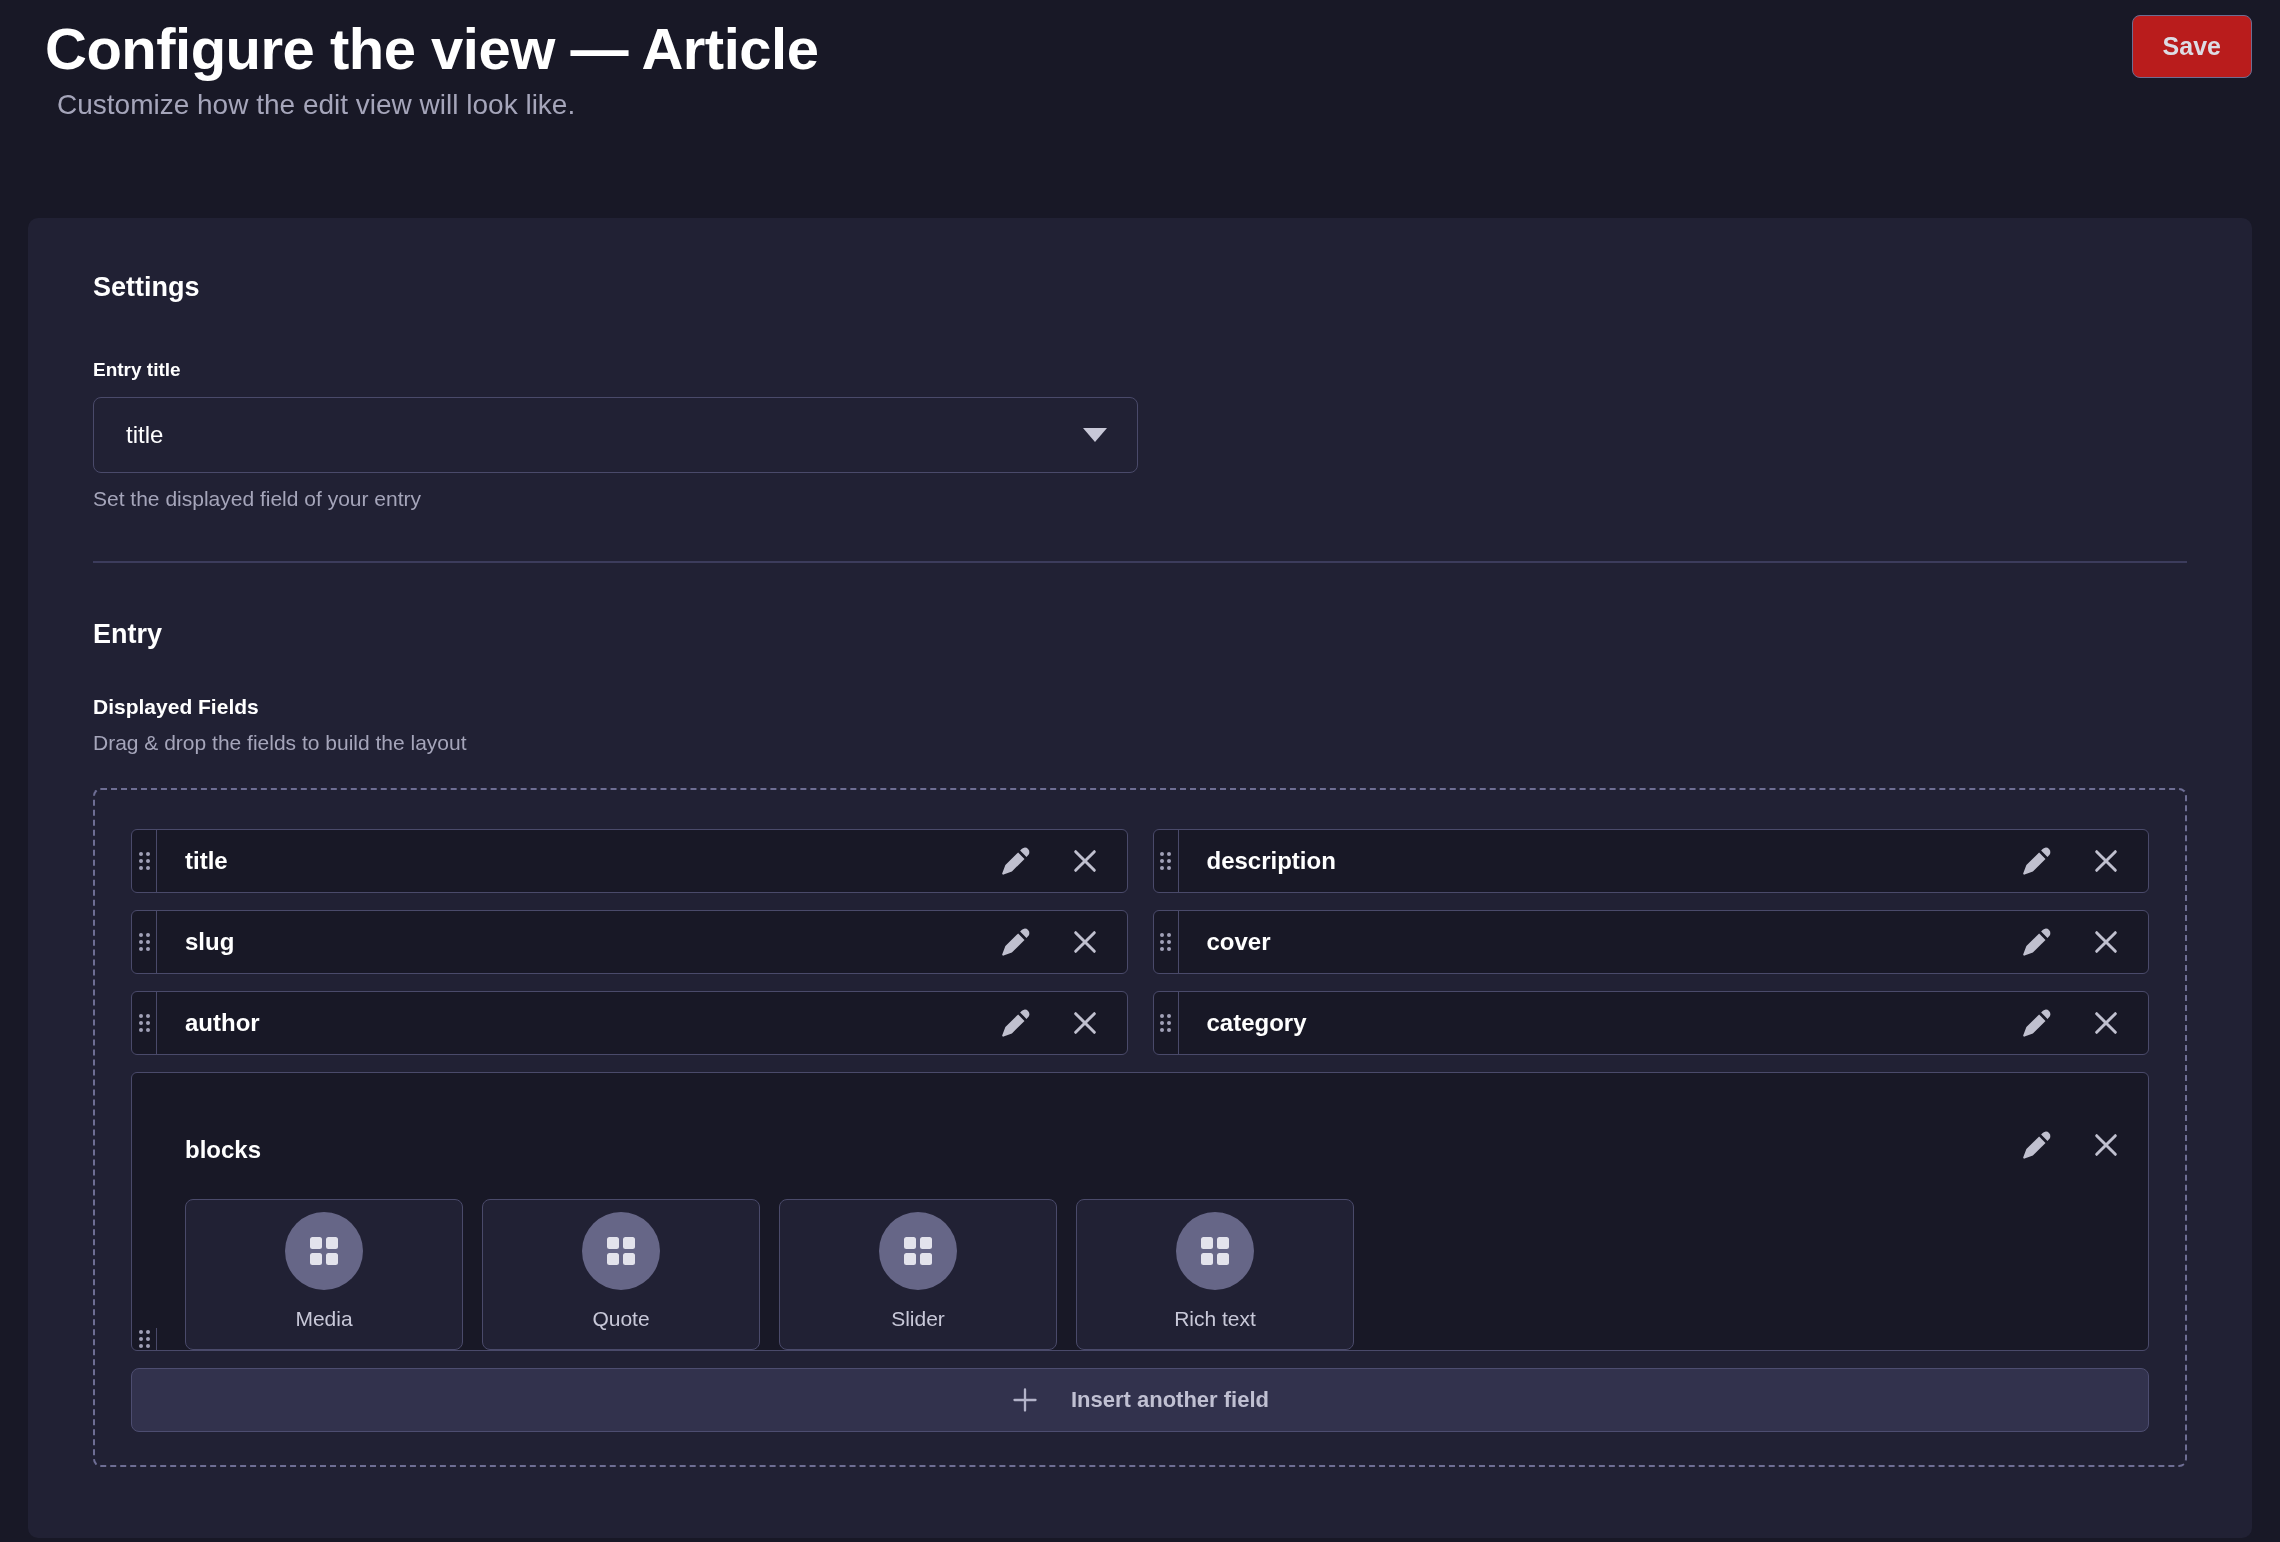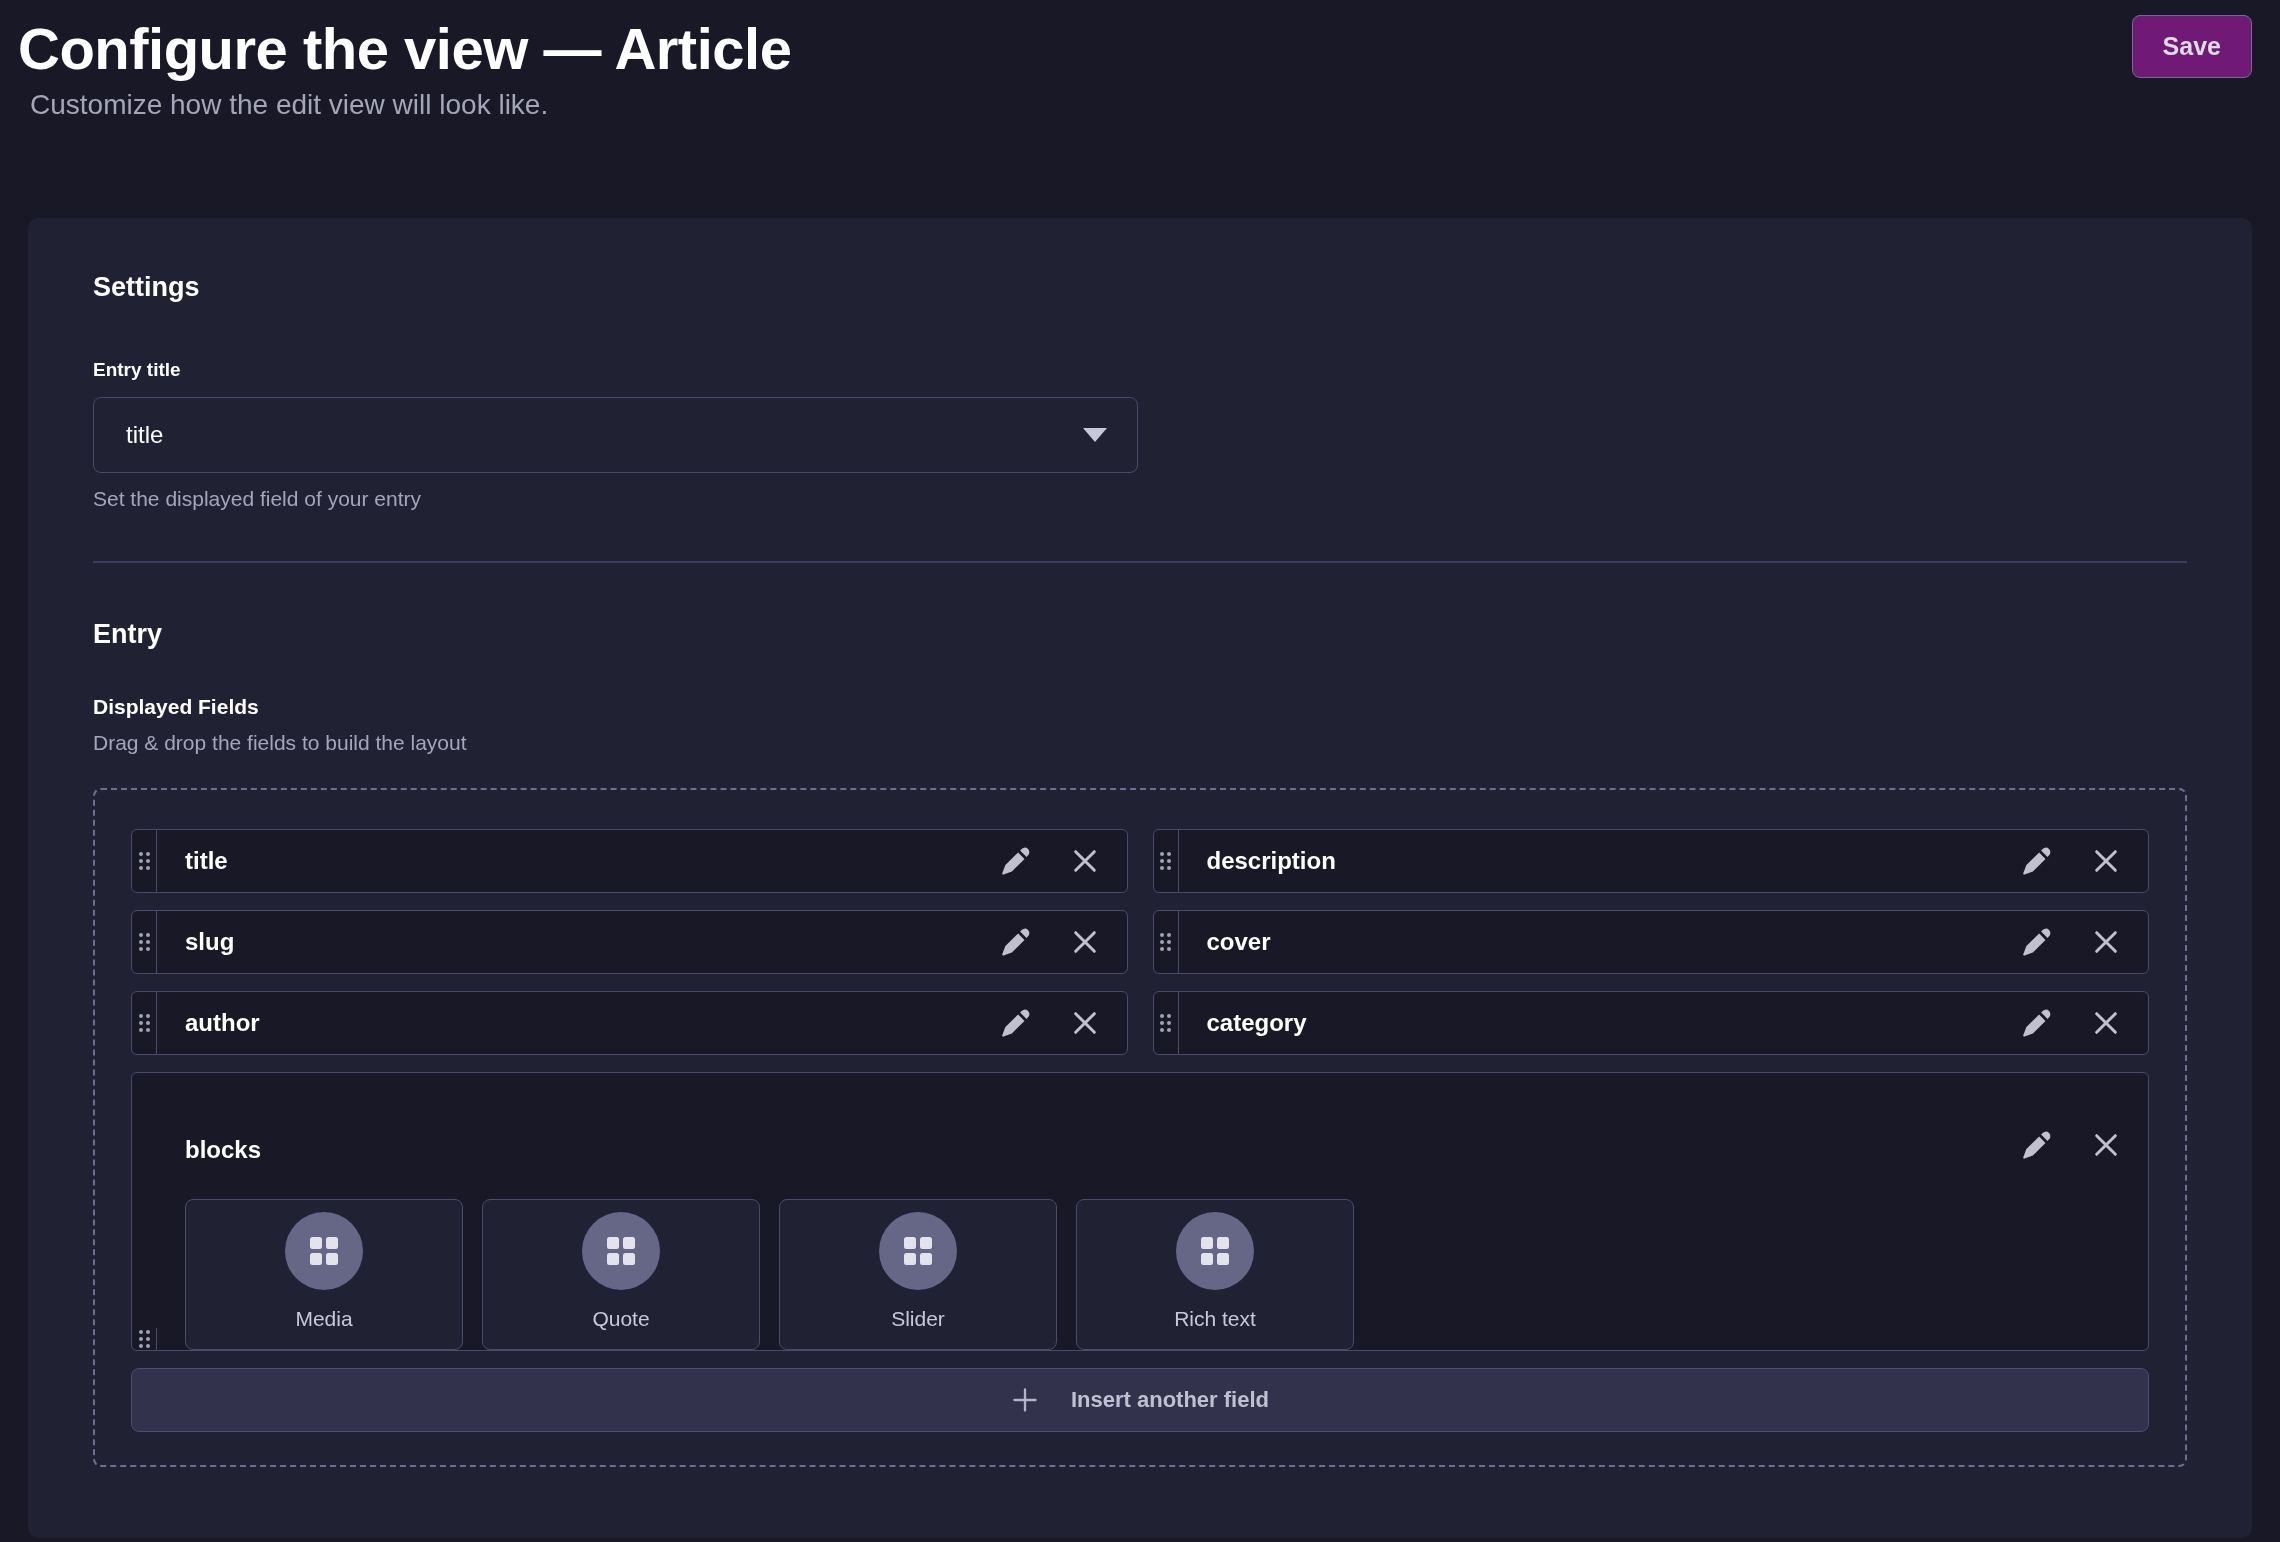--- a/index.html
+++ b/index.html
@@ -4,26 +4,26 @@
 <style>
   html,body{margin:0;padding:0;}
   body{
     width:2280px;height:1542px;overflow:hidden;
     background:#181826;
     font-family:"Liberation Sans", sans-serif;
     color:#ffffff;
     position:relative;
   }
   
-  .header{position:relative;height:190px;padding:14px 28px 0 18px;box-sizing:border-box;}
+  .header{position:relative;height:190px;padding:14px 28px 0 45px;box-sizing:border-box;}
   .page-title{margin:0;font-size:58px;font-weight:700;letter-spacing:-0.5px;line-height:1.22;color:#ffffff;}
   .page-subtitle{margin:4px 0 0 12px;font-size:28px;color:#a5a5ba;}
   .save-btn{
     position:absolute;top:15px;right:28px;
-    background:#701a75;border:1px solid #6d6d91;border-radius:8px;
+    background:#b91c1c;border:1px solid #6d6d91;border-radius:8px;
     color:#dcdce4;font-size:25px;font-weight:600;
     padding:16px 30px;cursor:pointer;font-family:inherit;
   }
   
   .card{
     margin:28px 28px 4px 28px;height:1320px;box-sizing:border-box;
     background:#212134;border-radius:10px;
     padding:54px 65px 0 65px;
   }
   .section-heading{margin:0;font-size:27px;font-weight:600;color:#ffffff;}

